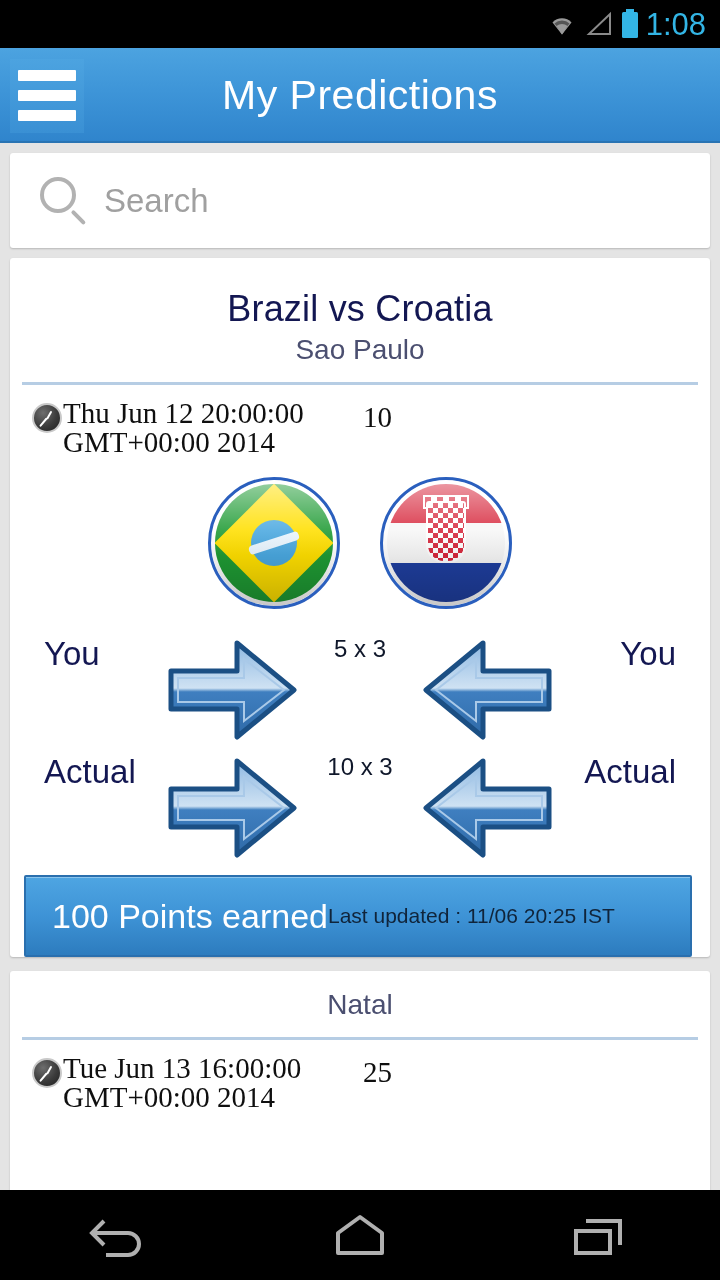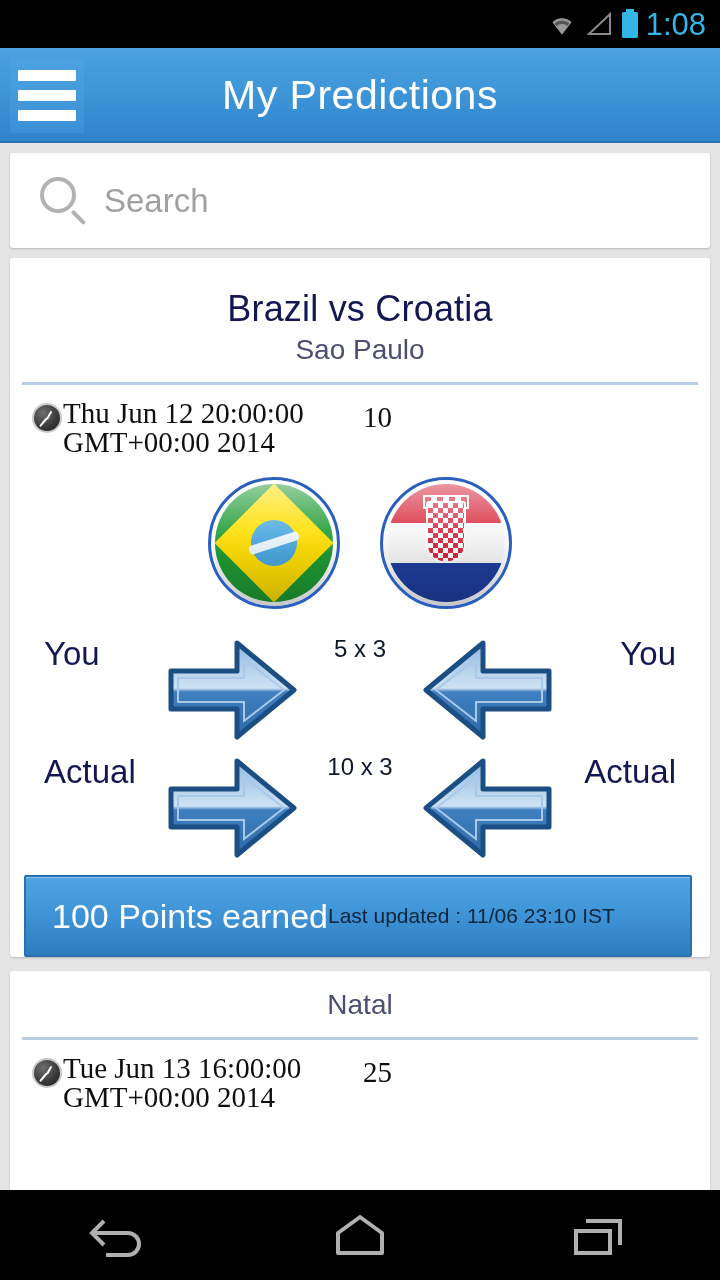--- a/index.html
+++ b/index.html
@@ -313,21 +313,21 @@
             </linearGradient>
           </defs>
           <path d="M129 36 L63 36 L63 8 L6 55 L63 102 L63 74 L129 74 Z" fill="url(#agA2)" stroke="#1b4f84" stroke-width="5" stroke-linejoin="round"></path>
           <path d="M122 43 L56 43 L56 24 L16 55 L56 86 L56 67 L122 67 Z" fill="none" stroke="#a9c9e8" stroke-width="2"></path>
         </svg>
         <div class="pred-label right">Actual</div>
       </div>
 
       <div class="points-bar">
         <div class="points-text">100 Points earned</div>
-        <div class="points-updated">Last updated : 11/06 23:10 IST</div>
+        <div class="points-updated">Last updated : 11/06 20:25 IST</div>
       </div>
     </div>
 
     <div class="card match-card" style="margin-top:14px;">
       <div class="match-venue">Natal</div>
       <div class="divider"></div>
       <div class="meta-row">
         <div class="clock-icon">
           <div class="h"></div>
             <div class="m"></div>

